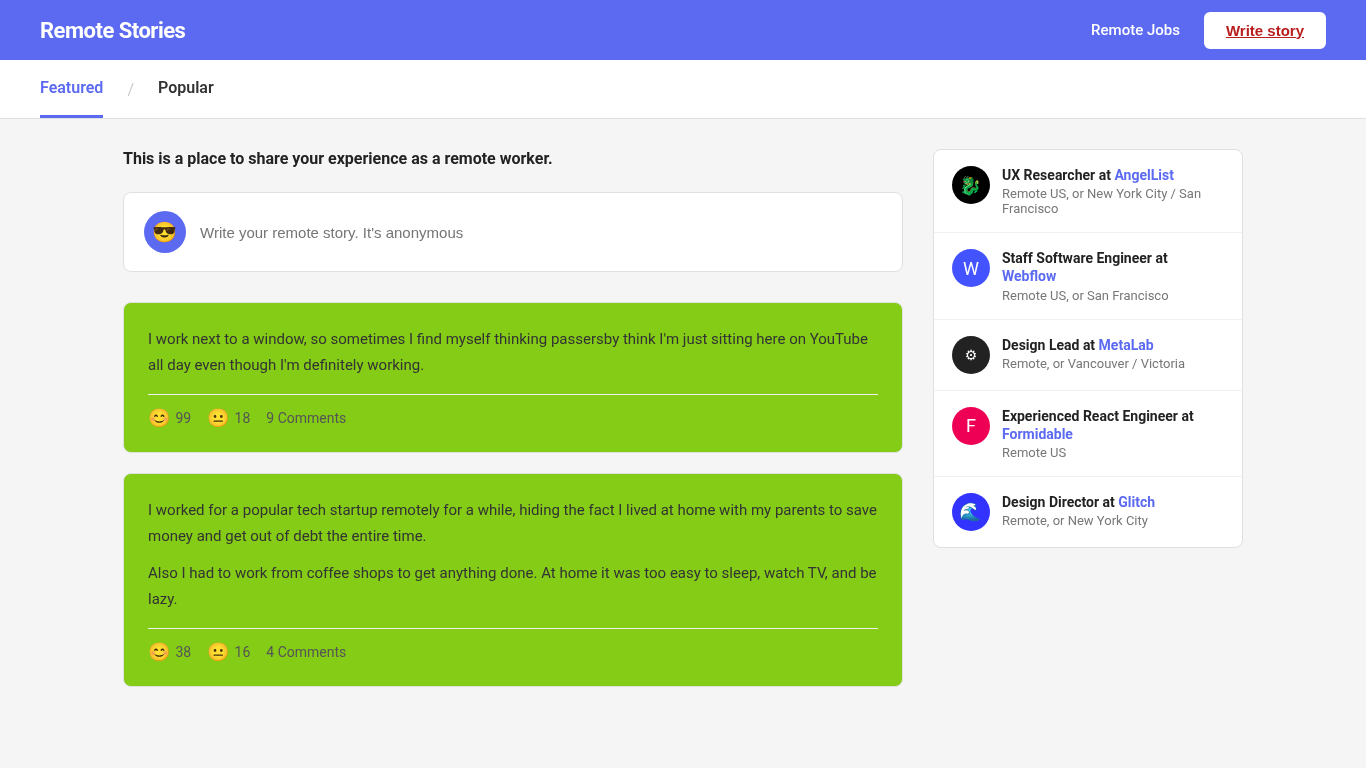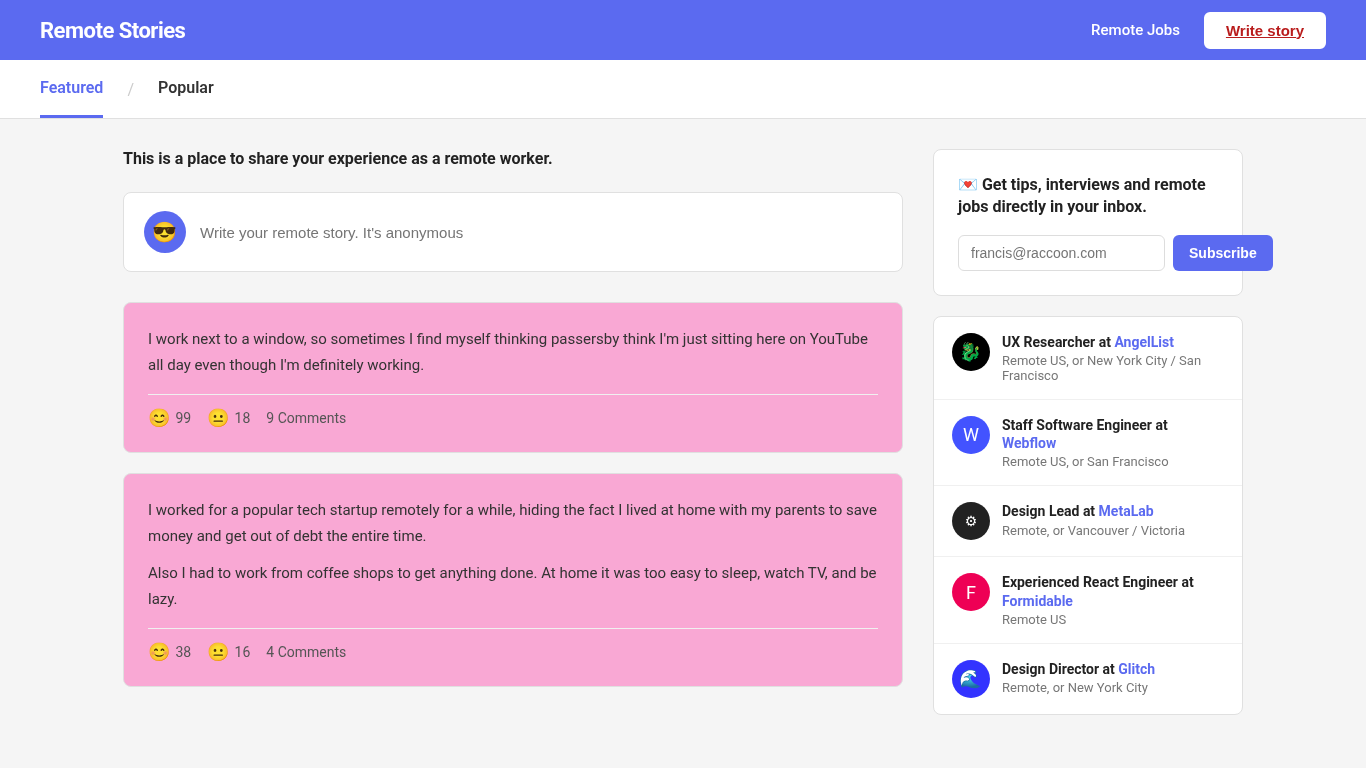--- a/index.html
+++ b/index.html
@@ -126,21 +126,21 @@
       border: none;
       outline: none;
       width: 100%;
       font-size: 15px;
       color: #aaa;
       background: transparent;
     }
 
     
     .story-card {
-      background: #f9a8d4;
+      background: #84cc16;
       border: 1px solid #e0e0e0;
       border-radius: 8px;
       padding: 24px;
       margin-bottom: 20px;
     }
     .story-text {
       font-size: 15px;
       color: #333;
       line-height: 1.7;
       margin-bottom: 16px;
@@ -332,29 +332,20 @@
           <span>16</span>
         </div>
         <a class="comments-link">4 Comments</a>
       </div>
     </div>
 
   </div>
 
   <div class="right-col">
 
-    <div class="newsletter-box">
-      <p class="newsletter-title">
-        <span>💌 </span><span>Get tips, interviews and remote jobs directly in your inbox.</span>
-      </p>
-      <div class="newsletter-input-row">
-        <input class="newsletter-input" type="email" placeholder="francis@raccoon.com" style="">
-        <button class="subscribe-btn">Subscribe</button>
-      </div>
-    </div>
 
     <div class="jobs-box">
 
       <div class="job-item">
         <div class="job-logo logo-angellist">🐉</div>
         <div class="job-info">
           <div class="job-title">
             <span>UX Researcher</span>
             <span> at </span>
             <span class="company">AngelList</span>

